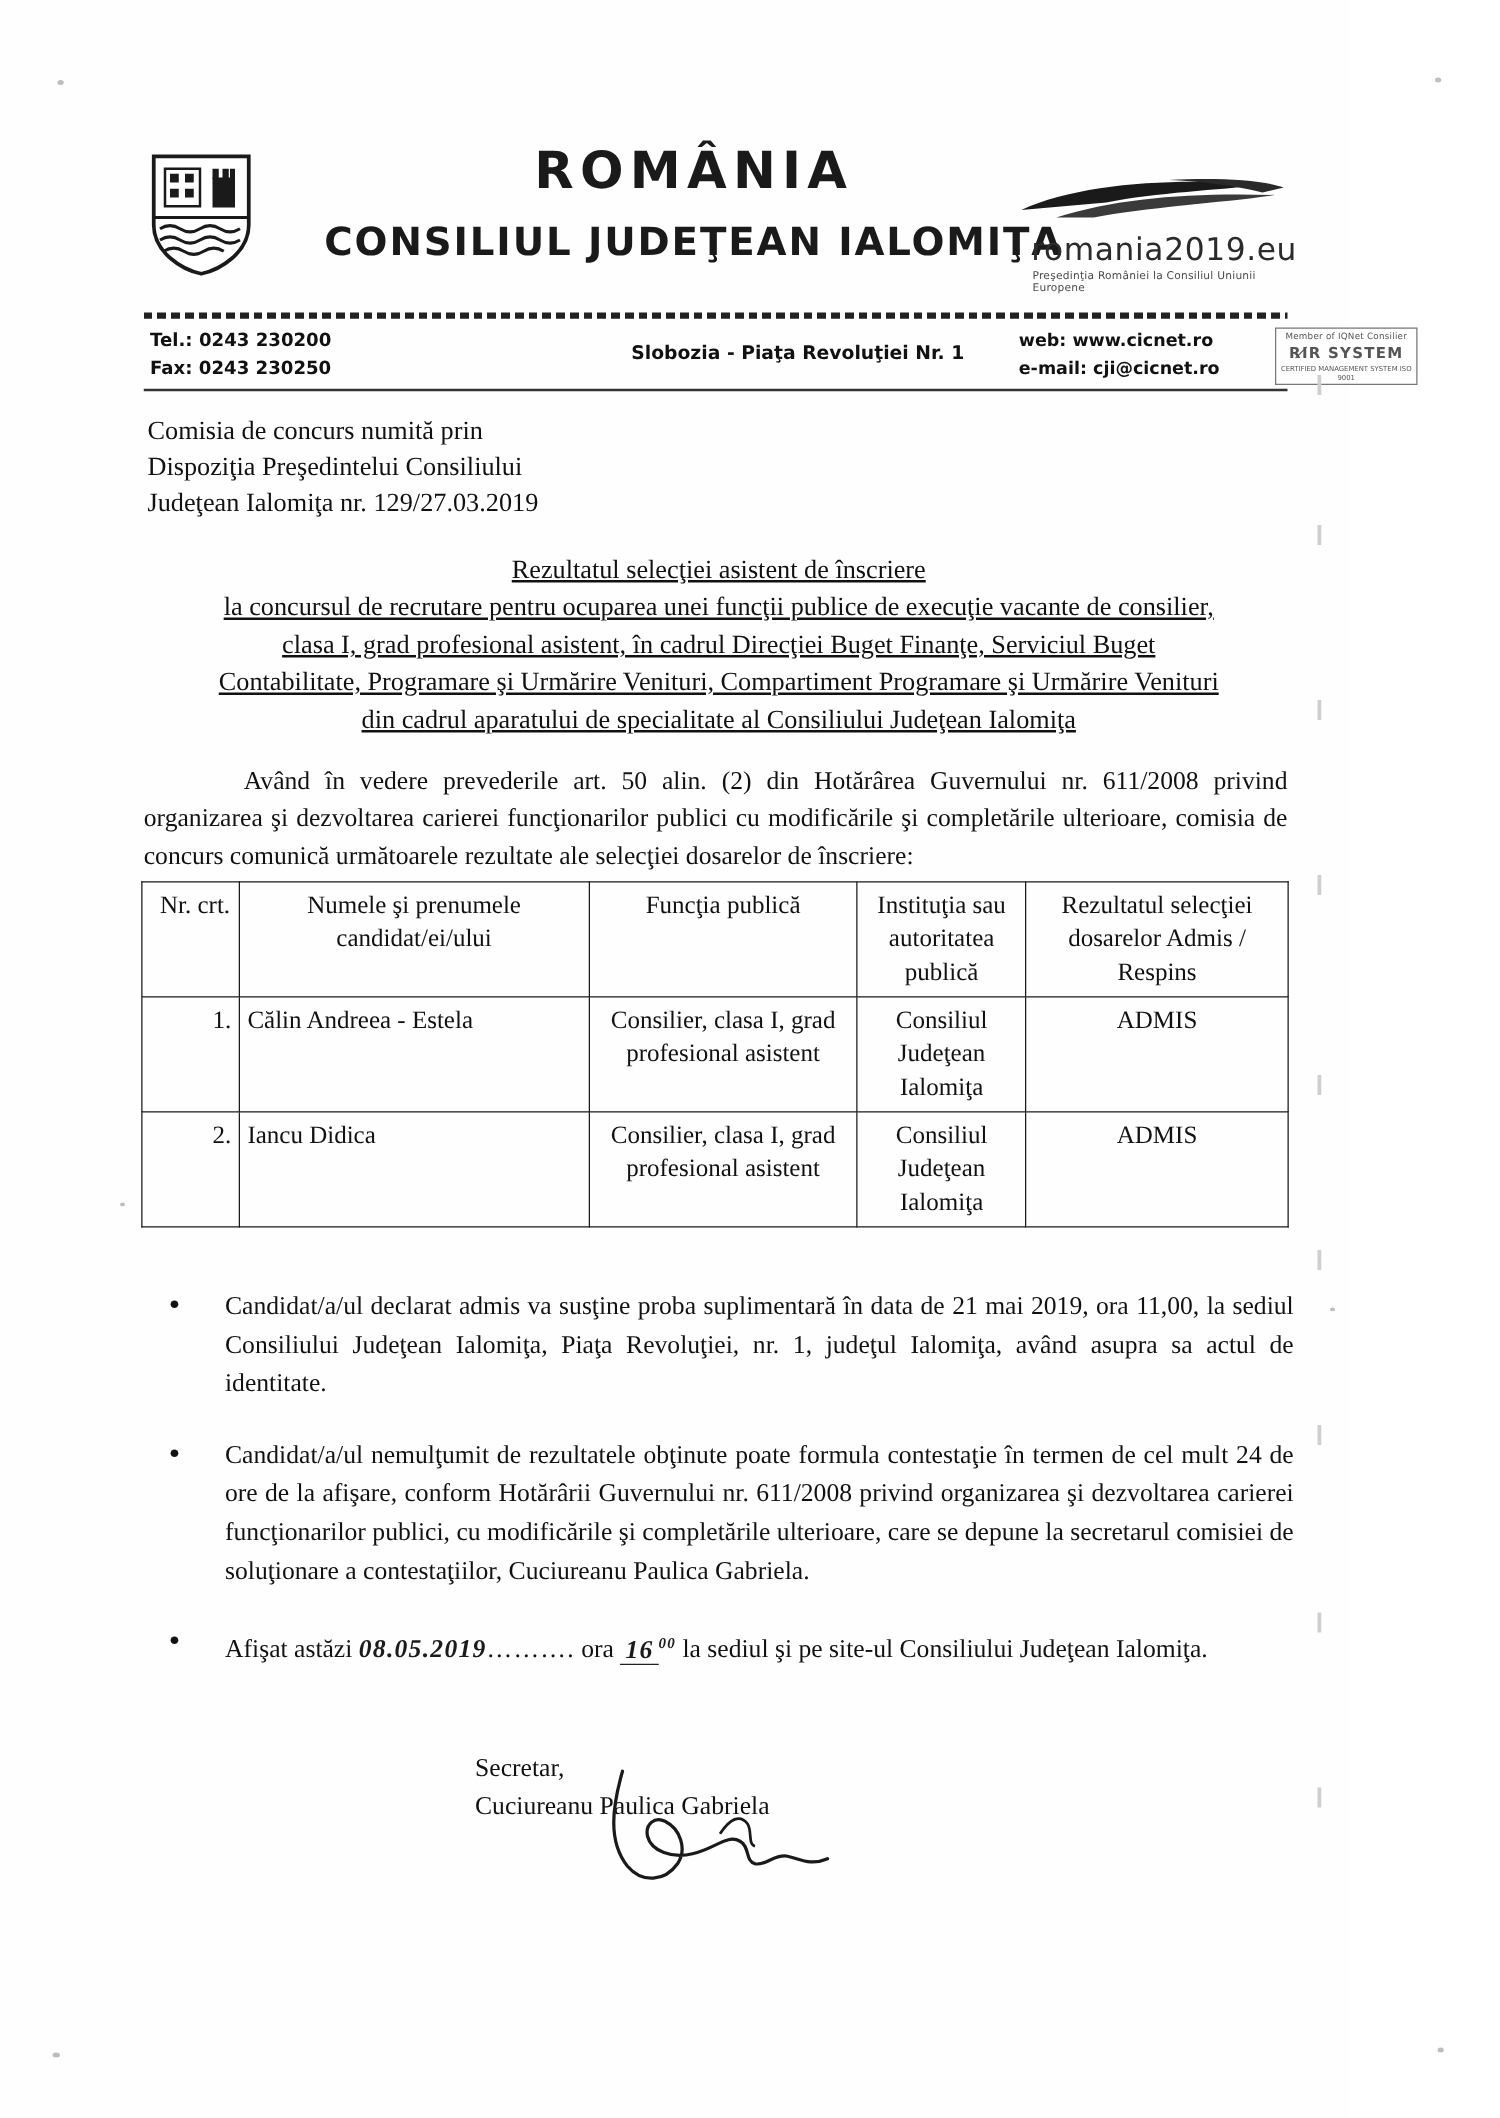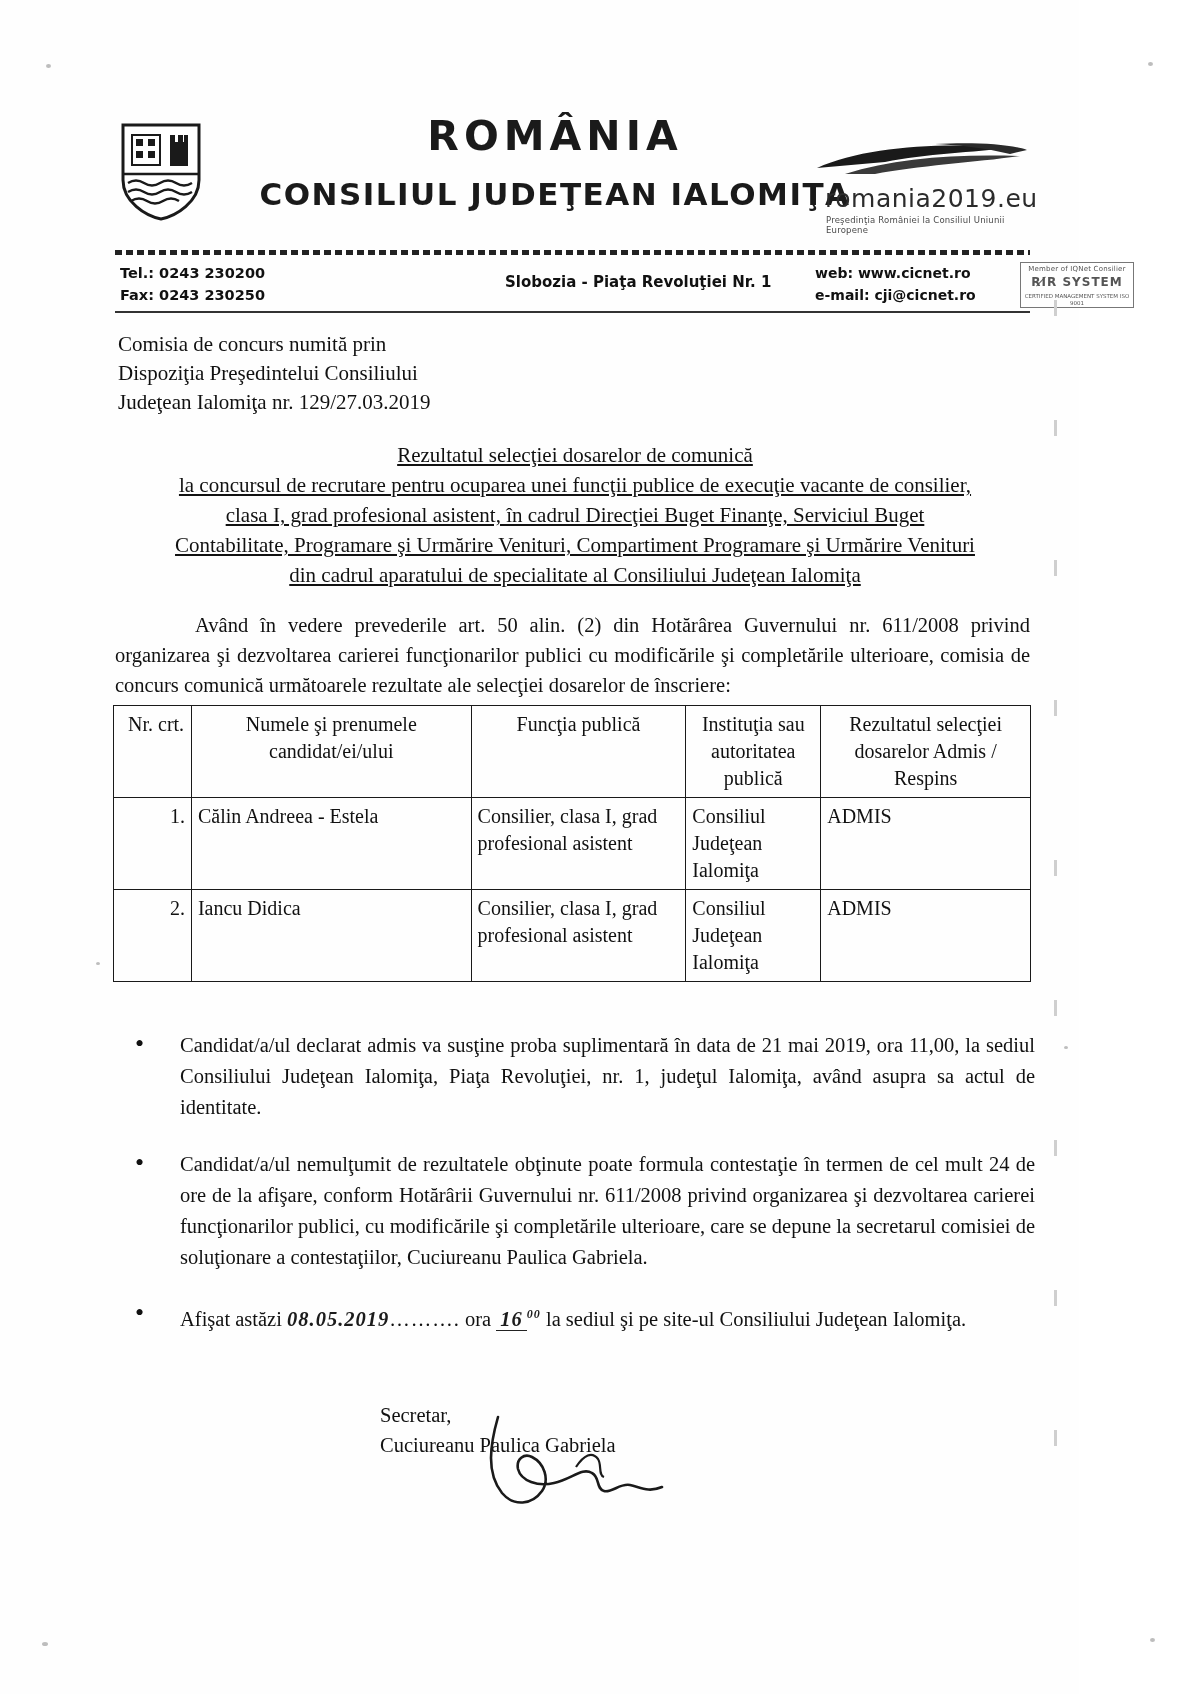--- a/index.html
+++ b/index.html
@@ -200,21 +200,21 @@
     line-height: 27px;
   }
   table.results thead td { text-align: center; }
   .c-nr { width: 78px; }
   .c-name { width: 280px; }
   .c-fn { width: 215px; }
   .c-inst { width: 135px; }
   .c-rez { width: 210px; }
   td.nr { text-align: right; padding-right: 12px; }
   td.name { text-align: left; padding-left: 12px; }
-  td.ctr { }
+  td.ctr { text-align: center; }
   .th-nr { text-align: left !important; padding-left: 14px !important; }
   
   .bullets {
     position: absolute;
     left: 115px;
     top: 1030px;
     width: 920px;
   }
   .bullet {
     position: relative;
@@ -342,21 +342,21 @@
 
   <div class="rule-thin"></div>
 
   <div class="commission">
     <div>Comisia de concurs numită prin</div>
     <div>Dispoziţia Preşedintelui Consiliului</div>
     <div>Judeţean Ialomiţa nr. 129/27.03.2019</div>
   </div>
 
   <div class="doc-title">
-    <div>Rezultatul selecţiei dosarelor de comunică</div>
+    <div>Rezultatul selecţiei asistent de înscriere</div>
     <div>la concursul de recrutare pentru ocuparea unei  funcţii publice de execuţie vacante de consilier,</div>
     <div>clasa I, grad profesional asistent,  în  cadrul  Direcţiei Buget Finanţe, Serviciul Buget</div>
     <div>Contabilitate, Programare şi Urmărire Venituri, Compartiment Programare şi Urmărire Venituri</div>
     <div>din cadrul aparatului de specialitate al Consiliului Judeţean Ialomiţa</div>
   </div>
 
   <div class="intro">
     <span class="ind"></span><span>Având în vedere prevederile art. 50 alin. (2) din Hotărârea Guvernului nr. 611/2008 privind organizarea şi dezvoltarea carierei funcţionarilor publici cu modificările şi completările ulterioare, comisia de concurs comunică următoarele rezultate ale selecţiei dosarelor de înscriere:</span>
   </div>
 

